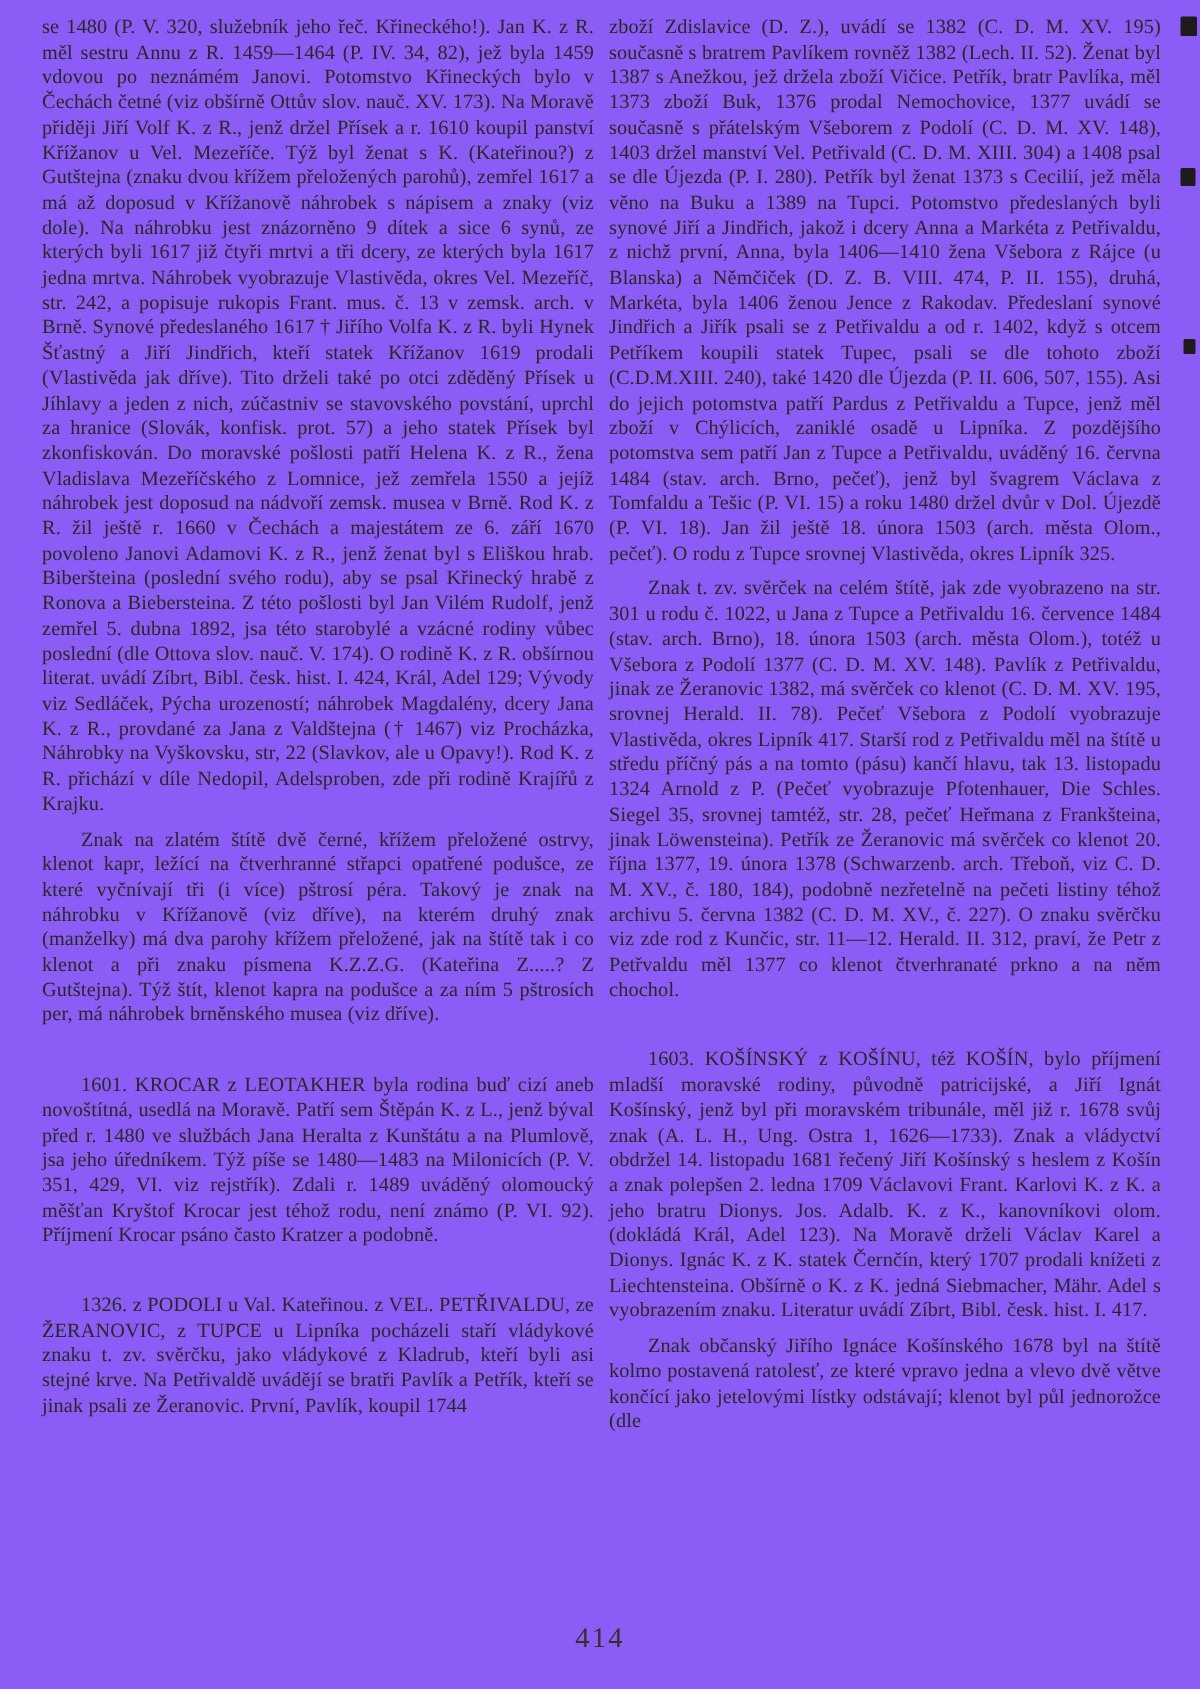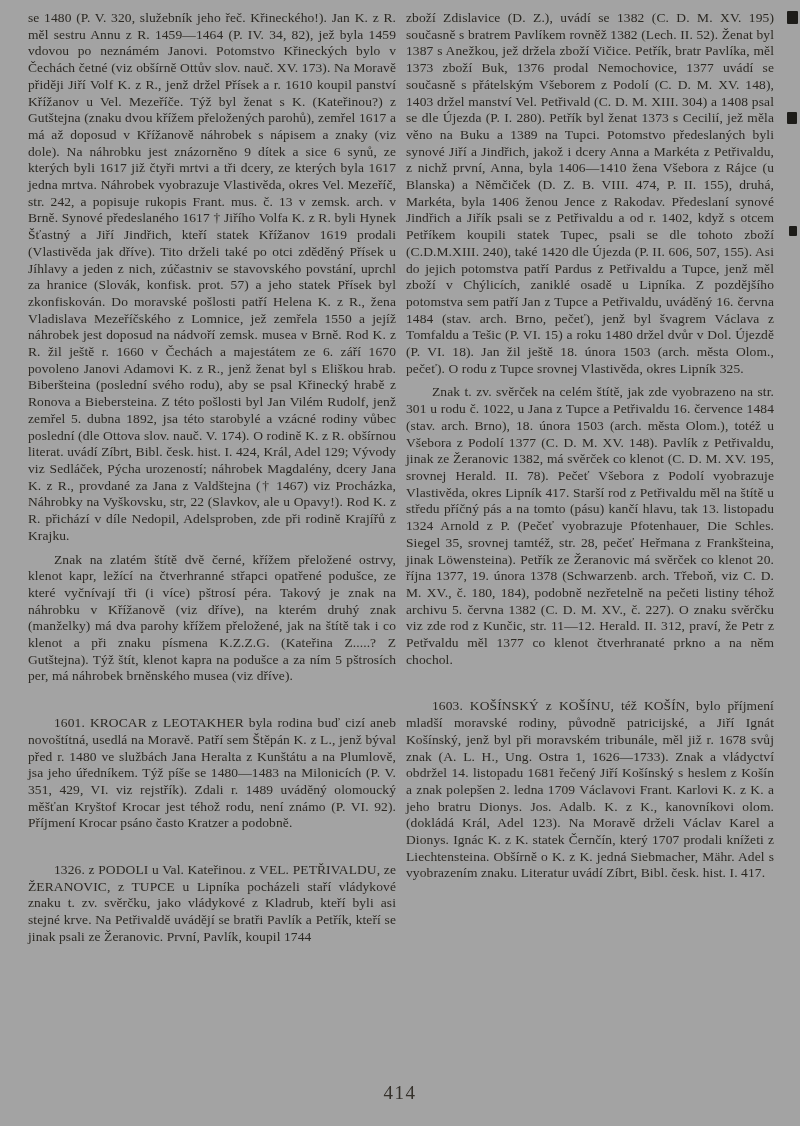--- a/index.html
+++ b/index.html
@@ -4,21 +4,21 @@
 <style>
   html, body { margin: 0; padding: 0; }
   body {
     width: 800px; height: 1126px;
     background: #ffffff;
     font-family: "Liberation Serif", "DejaVu Serif", serif;
   }
   .page {
     position: relative;
     width: 800px; height: 1126px;
-    background: #a3a3a3;
+    background: #8b5cf6;
     color: #2b2822;
     overflow: hidden;
   }
   .col {
     position: absolute;
     top: 10px;
     width: 368px;
     font-size: 13.5px;
     line-height: 16.7px;
     text-align: justify;
@@ -64,20 +64,21 @@
     <p class="para entry"><b>1326. z PODOLI</b><span> u Val. Kateřinou. </span><b>z VEL. PETŘIVALDU, ze ŽERANOVIC, z TUPCE</b><span> u Lipníka pocházeli staří vládykové znaku t. zv. svěrčku, jako vládykové z Kladrub, kteří byli asi stejné krve. Na Petřivaldě uvádějí se bratři Pavlík a Petřík, kteří se jinak psali ze Žeranovic. První, Pavlík, koupil 1744</span></p>
   </div>
 
   <div class="col col-right">
     <p class="para cont"><span>zboží Zdislavice (D. Z.), uvádí se 1382 (C. D. M. XV. 195) současně s bratrem Pavlíkem rovněž 1382 (Lech. II. 52). Ženat byl 1387 s Anežkou, jež držela zboží Vičice. Petřík, bratr Pavlíka, měl 1373 zboží Buk, 1376 prodal Nemochovice, 1377 uvádí se současně s přátelským Všeborem z Podolí (C. D. M. XV. 148), 1403 držel manství Vel. Petřivald (C. D. M. XIII. 304) a 1408 psal se dle Újezda (P. I. 280). Petřík byl ženat 1373 s Cecilií, jež měla věno na Buku a 1389 na Tupci. Potomstvo předeslaných byli synové Jiří a Jindřich, jakož i dcery Anna a Markéta z Petřivaldu, z nichž první, Anna, byla 1406—1410 žena Všebora z Rájce (u Blanska) a Němčiček (D. Z. B. VIII. 474, P. II. 155), druhá, Markéta, byla 1406 ženou Jence z Rakodav. Předeslaní synové Jindřich a Jiřík psali se z Petřivaldu a od r. 1402, když s otcem Petříkem koupili statek Tupec, psali se dle tohoto zboží (C.D.M.XIII. 240), také 1420 dle Újezda (P. II. 606, 507, 155). Asi do jejich potomstva patří Pardus z Petřivaldu a Tupce, jenž měl zboží v Chýlicích, zaniklé osadě u Lipníka. Z pozdějšího potomstva sem patří Jan z Tupce a Petřivaldu, uváděný 16. června 1484 (stav. arch. Brno, pečeť), jenž byl švagrem Václava z Tomfaldu a Tešic (P. VI. 15) a roku 1480 držel dvůr v Dol. Újezdě (P. VI. 18). Jan žil ještě 18. února 1503 (arch. města Olom., pečeť). O rodu z Tupce srovnej Vlastivěda, okres Lipník 325.</span></p>
 
     <p class="para znak"><b>Znak</b><span> t. zv. svěrček na celém štítě, jak zde vyobrazeno na str. 301 u rodu č. 1022, u Jana z Tupce a Petřivaldu 16. července 1484 (stav. arch. Brno), 18. února 1503 (arch. města Olom.), totéž u Všebora z Podolí 1377 (C. D. M. XV. 148). Pavlík z Petřivaldu, jinak ze Žeranovic 1382, má svěrček co klenot (C. D. M. XV. 195, srovnej Herald. II. 78). Pečeť Všebora z Podolí vyobrazuje Vlastivěda, okres Lipník 417. Starší rod z Petřivaldu měl na štítě u středu příčný pás a na tomto (pásu) kančí hlavu, tak 13. listopadu 1324 Arnold z P. (Pečeť vyobrazuje Pfotenhauer, Die Schles. Siegel 35, srovnej tamtéž, str. 28, pečeť Heřmana z Frankšteina, jinak Löwensteina). Petřík ze Žeranovic má svěrček co klenot 20. října 1377, 19. února 1378 (Schwarzenb. arch. Třeboň, viz C. D. M. XV., č. 180, 184), podobně nezřetelně na pečeti listiny téhož archivu 5. června 1382 (C. D. M. XV., č. 227). O znaku svěrčku viz zde rod z Kunčic, str. 11—12. Herald. II. 312, praví, že Petr z Petřvaldu měl 1377 co klenot čtverhranaté prkno a na něm chochol.</span></p>
 
     <p class="para entry"><b>1603. KOŠÍNSKÝ z KOŠÍNU,</b><span> též </span><b>KOŠÍN,</b><span> bylo příjmení mladší moravské rodiny, původně patricijské, a Jiří Ignát Košínský, jenž byl při moravském tribunále, měl již r. 1678 svůj znak (A. L. H., Ung. Ostra 1, 1626—1733). Znak a vládyctví obdržel 14. listopadu 1681 řečený Jiří Košínský s heslem z Košín a znak polepšen 2. ledna 1709 Václavovi Frant. Karlovi K. z K. a jeho bratru Dionys. Jos. Adalb. K. z K., kanovníkovi olom. (dokládá Král, Adel 123). Na Moravě drželi Václav Karel a Dionys. Ignác K. z K. statek Černčín, který 1707 prodali knížeti z Liechtensteina. Obšírně o K. z K. jedná Siebmacher, Mähr. Adel s vyobrazením znaku. Literatur uvádí Zíbrt, Bibl. česk. hist. I. 417.</span></p>
 
+    <p class="para znak"><b>Znak</b><span> občanský Jiřího Ignáce Košínského 1678 byl na štítě kolmo postavená ratolesť, ze které vpravo jedna a vlevo dvě větve končící jako jetelovými lístky odstávají; klenot byl půl jednorožce (dle</span></p>
   </div>
 
   <div class="page-number">414</div>
 
   <div class="artifact a1"></div>
   <div class="artifact a2"></div>
   <div class="artifact a3"></div>
 
 </div>
 

